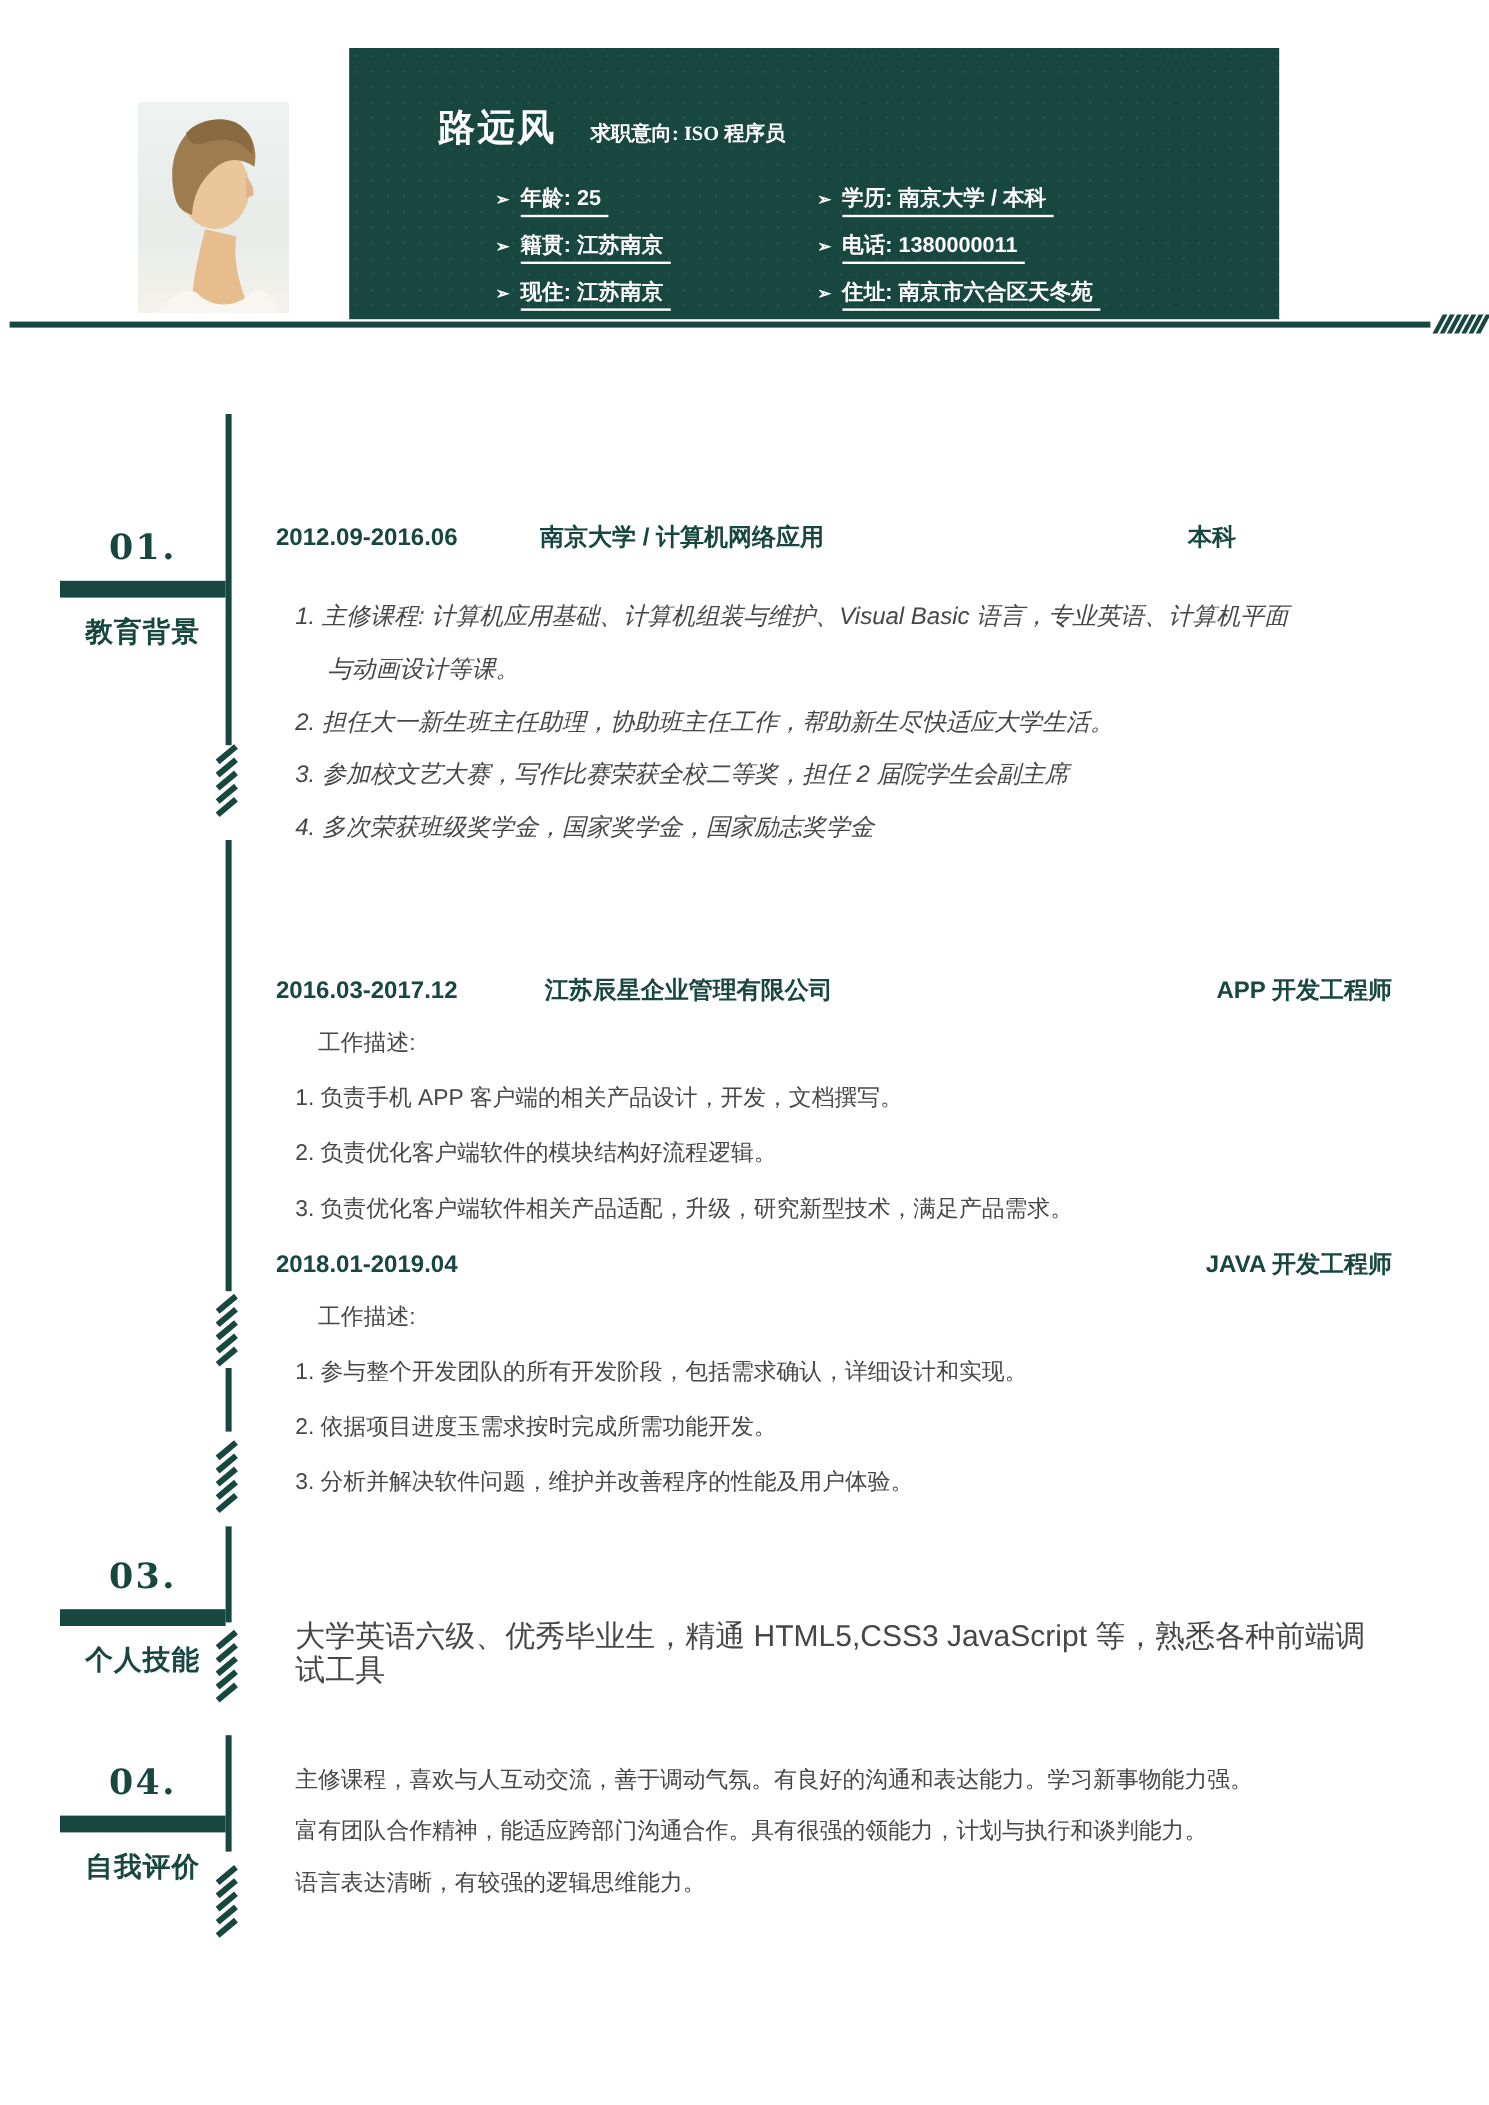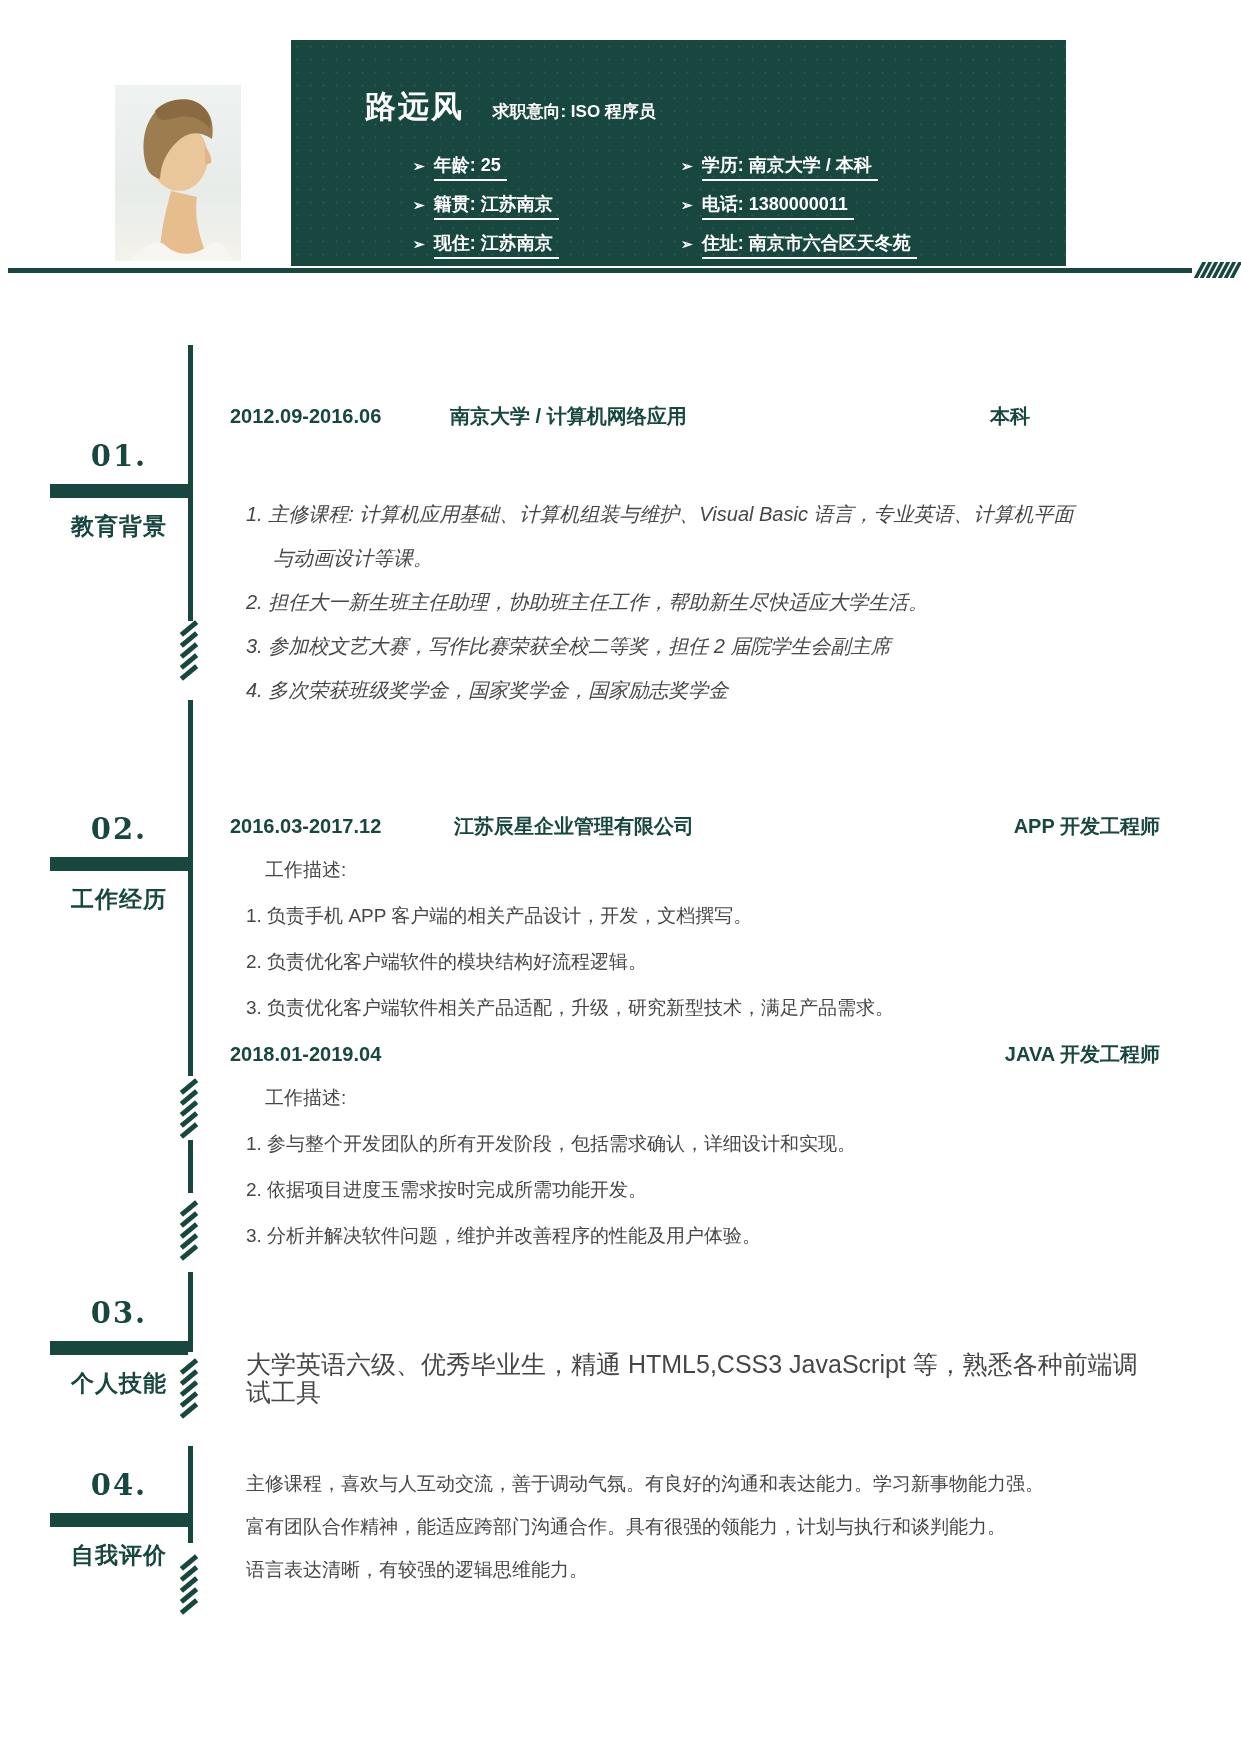--- a/index.html
+++ b/index.html
@@ -11,21 +11,21 @@
   
   .photo { position:absolute; left:115px; top:85px; width:126px; height:176px; }
   .photo svg { display:block; width:100%; height:100%; }
 
   .banner {
     position:absolute; left:291px; top:40px; width:775px; height:226px;
     background-color:#17473f; color:#fff;
     background-image: radial-gradient(rgba(255,255,255,0.07) 1px, transparent 1.4px);
     background-size:13px 13px;
   }
-  .name-row { margin:46px 0 0 74px; white-space:nowrap; }
+  .name-row { margin:46px 0 0 74px; white-space:nowrap;font-family:Liberation Serif, serif; }
   .name { font-size:31px; font-weight:bold; letter-spacing:2px; }
   .intent { font-size:17px; font-weight:600; margin-left:24px; }
 
   .info-grid { display:grid; grid-template-columns:268px auto; row-gap:13px; margin:27px 0 0 122px; }
   .info-item { display:flex; align-items:flex-start; font-weight:bold; font-size:18px; white-space:nowrap; }
   .arrow { margin-right:9px; font-size:14px; line-height:23px; }
   .info-text { border-bottom:2px solid #fff; padding:0 6px 3px 0; line-height:21px; }
 
   
   .divider-line { position:absolute; left:8px; top:268px; width:1184px; height:5px; background:#17473f; }
@@ -46,21 +46,21 @@
 
   
   .sec { position:absolute; left:50px; width:138px; text-align:center; color:#17473f; }
   .sec-1 { top:433px; } .sec-2 { top:806px; } .sec-3 { top:1290px; } .sec-4 { top:1462px; }
   .sec-num { font-family:"DejaVu Serif", serif; font-weight:bold; font-size:29px; line-height:46px; letter-spacing:2px; }
   .sec-bar { height:14px; background:#17473f; margin-top:5px; }
   .sec-title { font-size:23px; font-weight:bold; margin-top:13px; letter-spacing:1px; }
 
   
   .edu-header {
-    position:absolute; left:230px; top:402px; width:800px;
+    position:absolute; left:230px; top:434px; width:800px;
     display:grid; grid-template-columns:220px 1fr auto;
     font-weight:bold; color:#17473f; font-size:20px; line-height:28px; white-space:nowrap;
   }
   .edu-header .right { text-align:left; }
 
   .edu-items { position:absolute; left:246px; top:492px; width:830px; font-size:20px; color:#474747; line-height:44px;font-style:italic; }
   .item-hang { padding-left:27px; text-indent:-27px; }
 
   .work { position:absolute; left:230px; width:930px; color:#474747; }
   .work-1 { top:812px; } .work-2 { top:1040px; }
@@ -184,25 +184,20 @@
       <i></i>
       <i></i>
       <i></i>
     </div>
 
   <div class="sec sec-1">
     <div class="sec-num">01.</div>
     <div class="sec-bar"></div>
     <div class="sec-title">教育背景</div>
   </div>
-  <div class="sec sec-2">
-    <div class="sec-num">02.</div>
-    <div class="sec-bar"></div>
-    <div class="sec-title">工作经历</div>
-  </div>
   <div class="sec sec-3">
     <div class="sec-num">03.</div>
     <div class="sec-bar"></div>
     <div class="sec-title">个人技能</div>
   </div>
   <div class="sec sec-4">
     <div class="sec-num">04.</div>
     <div class="sec-bar"></div>
     <div class="sec-title">自我评价</div>
   </div>

